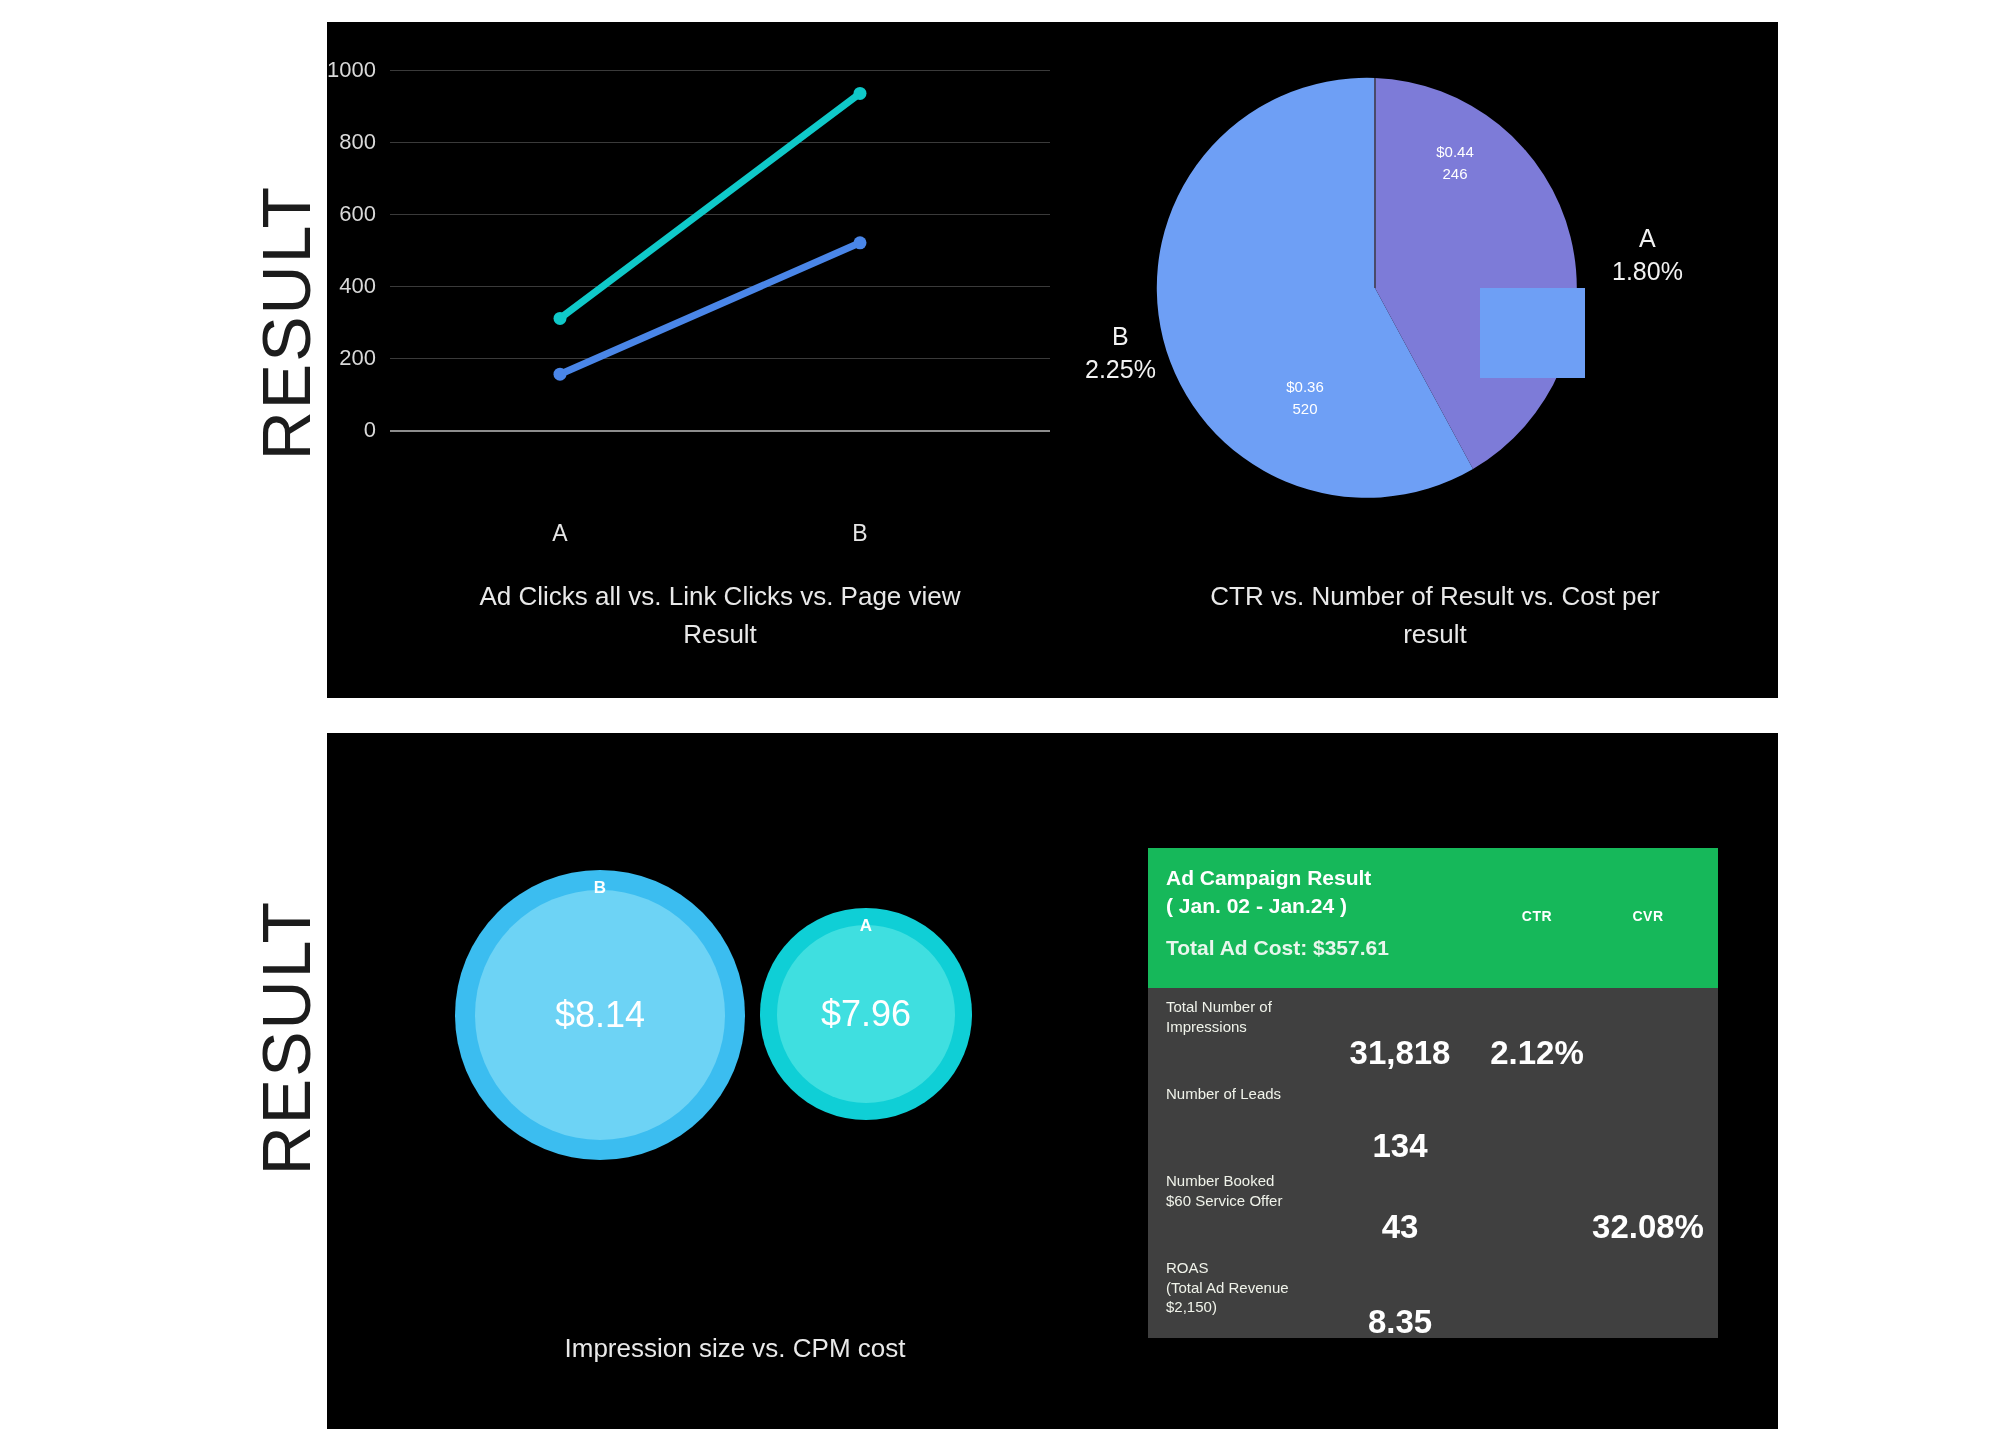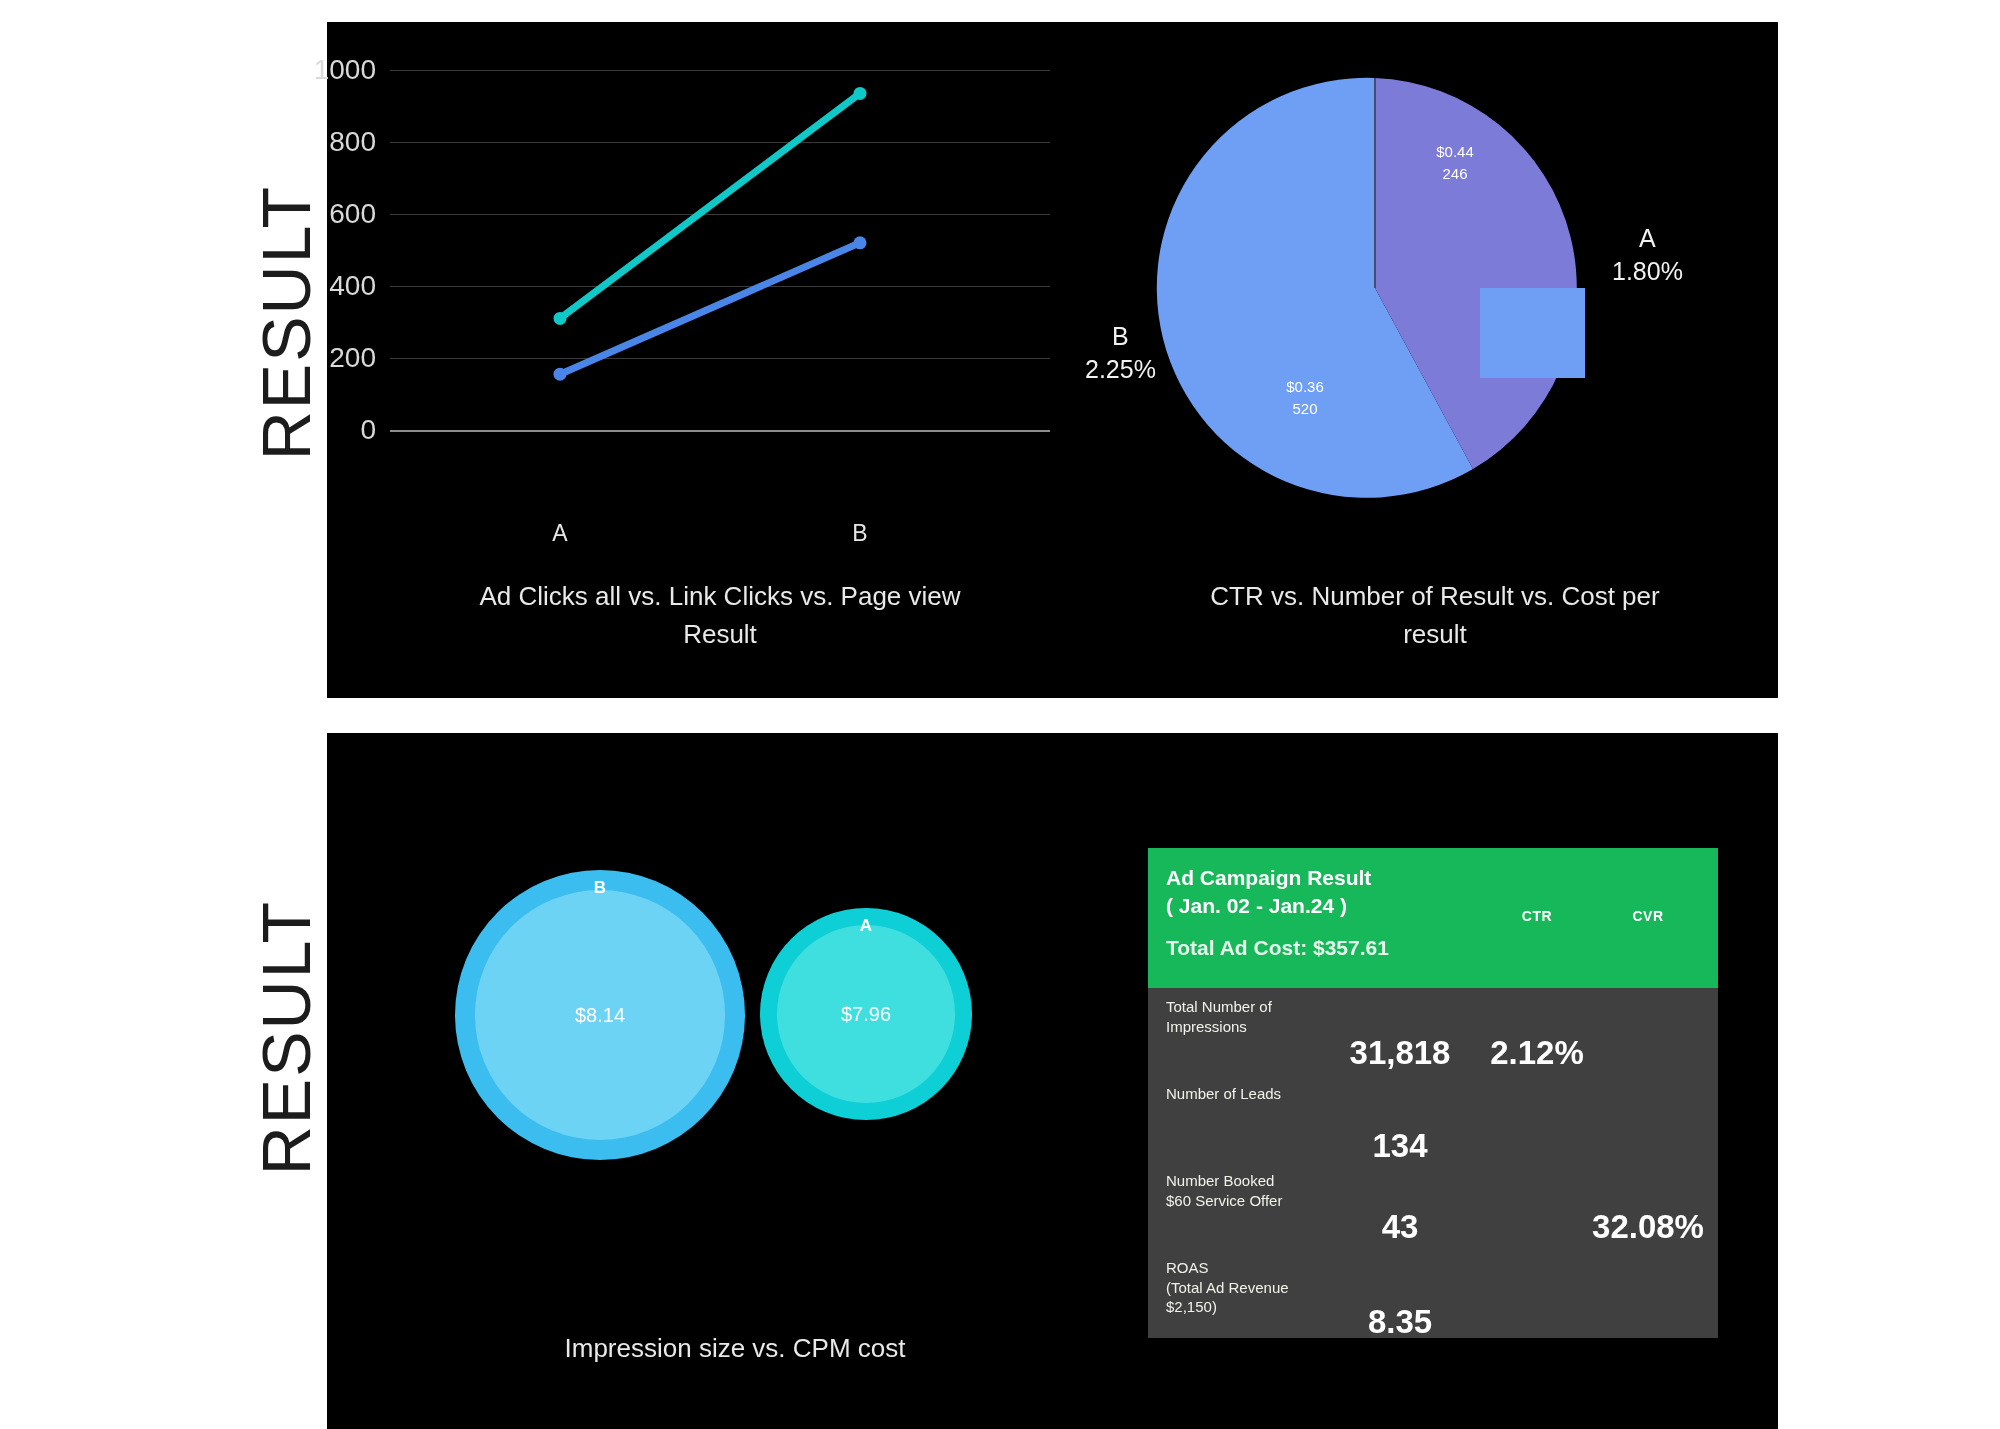--- a/index.html
+++ b/index.html
@@ -56,21 +56,21 @@
     top: 70px;
     width: 660px;
     height: 430px;
   }
   .y-tick {
     position: absolute;
     right: 100%;
     margin-right: 14px;
     transform: translateY(-50%);
     color: #d9d9d9;
-    font-size: 28px;
+    font-size: 22px;
     white-space: nowrap;
   }
   .grid-line {
     position: absolute;
     left: 0;
     width: 100%;
     height: 1px;
     background: #3a3a3a;
   }
   .grid-line.axis { background: #8d8d8d; height: 2px; }
@@ -128,21 +128,21 @@
     left: 50%;
     top: 50%;
     transform: translate(-50%, -50%);
   }
   .bubble-value {
     position: absolute;
     left: 50%;
     top: 50%;
     transform: translate(-50%, -50%);
     color: #ffffff;
-    font-size: 20px;
+    font-size: 36px;
     white-space: nowrap;
   }
   .bubble-name {
     position: absolute;
     left: 50%;
     top: 8px;
     transform: translateX(-50%);
     color: #ffffff;
     font-size: 17px;
     font-weight: bold;

